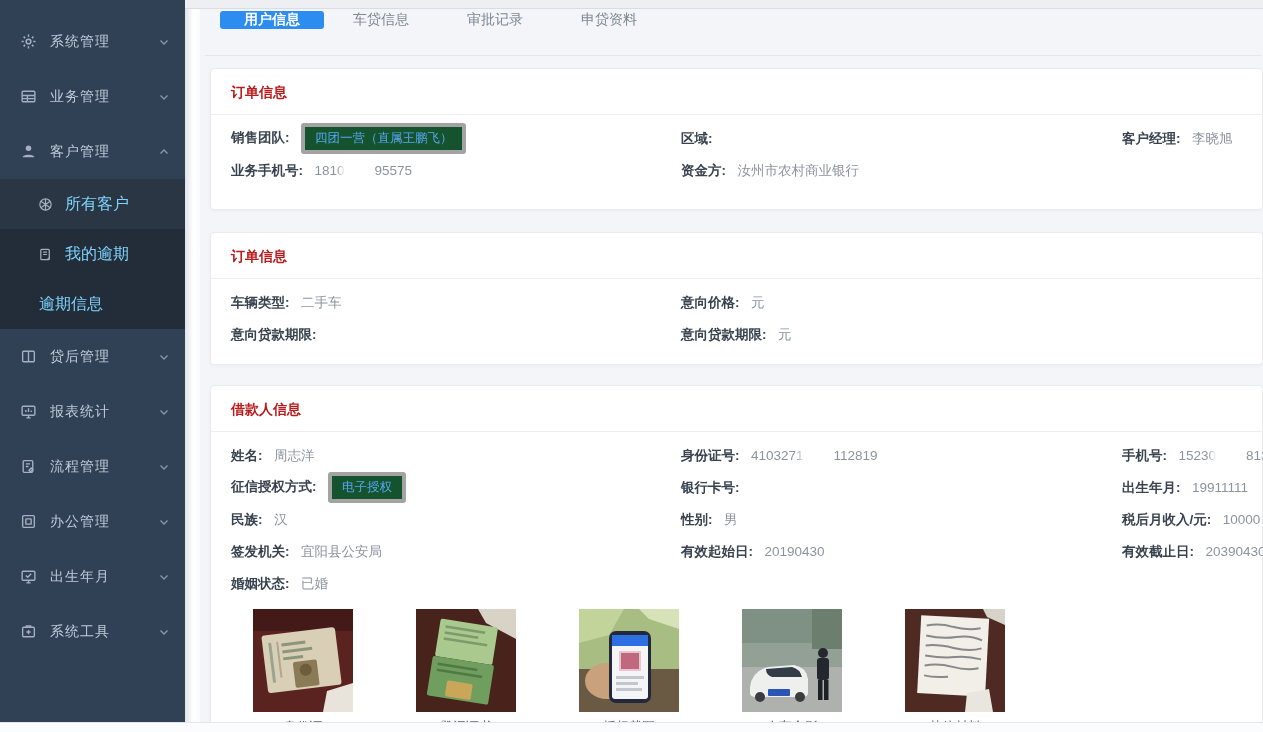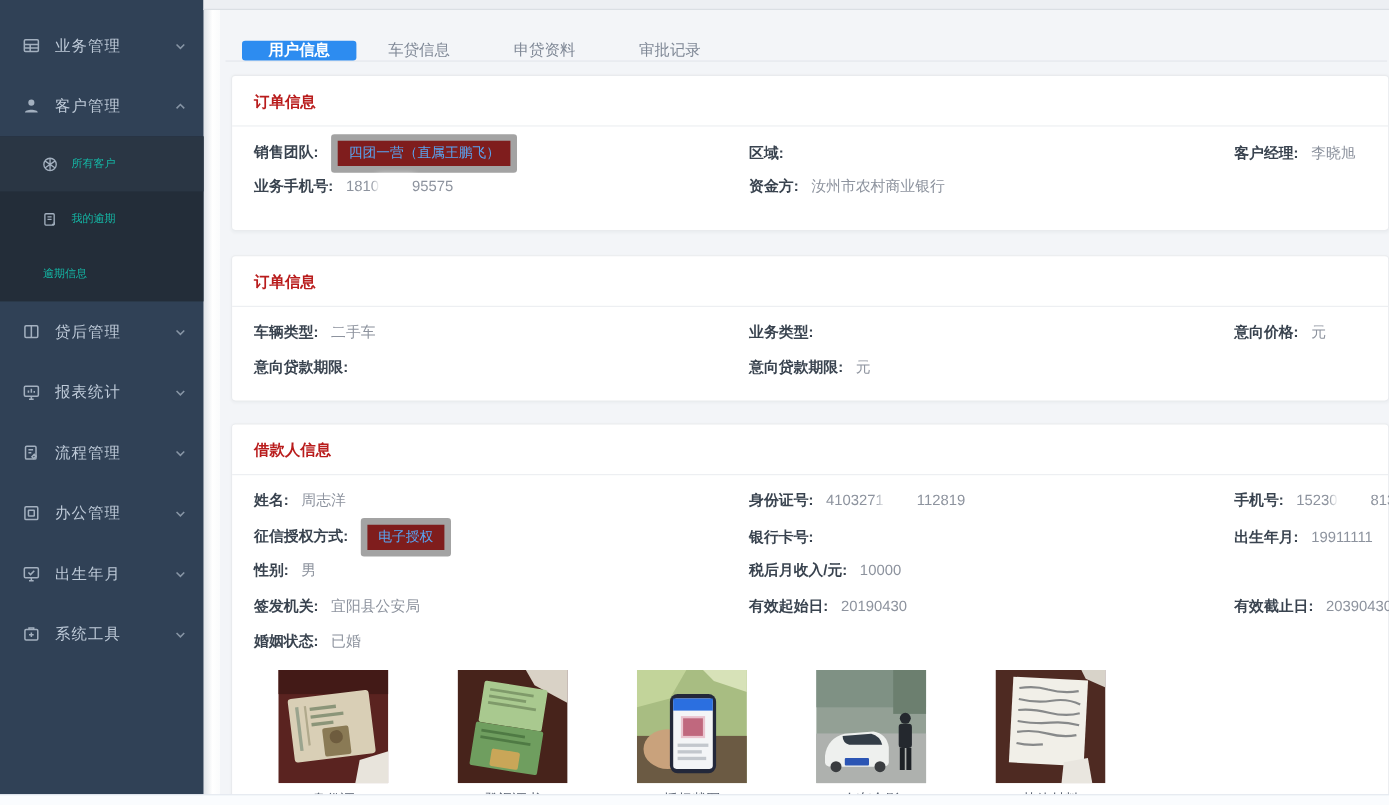--- a/index.html
+++ b/index.html
@@ -7,63 +7,73 @@
        font-family:"Liberation Sans","DejaVu Sans",sans-serif;}
   .app{position:relative;width:1263px;height:732px;overflow:hidden;}
 
   
   .sidebar{position:absolute;left:0;top:0;width:185px;height:100%;background:#304156;padding-top:14px;box-sizing:border-box;z-index:2;}
   .menu-item{height:55px;display:flex;align-items:center;padding:0 16px 0 20px;color:#bfcbd9;font-size:14px;cursor:pointer;}
   .menu-item .mi-icon{width:17px;height:17px;margin-right:13px;flex:0 0 17px;color:#a3b0bf;}
   .menu-item .mi-label{flex:1;letter-spacing:1px;}
   .chev{width:10px;height:10px;color:#8795a5;}
   .submenu{background:#232d39;}
-  .sub-item{height:50px;display:flex;align-items:center;padding-left:38px;color:#14b8a6;font-size:10px;cursor:pointer;}
+  .sub-item{height:50px;display:flex;align-items:center;padding-left:38px;color:#7dd3fc;font-size:16px;cursor:pointer;}
   .sub-item.first{background:#2a3644;}
   .sub-item .si-icon{width:15px;height:15px;margin-right:12px;color:#a3b0bf;}
   .sub-item.noicon{padding-left:39px;}
   .sidebar-gap{position:absolute;left:185px;top:0;width:15px;height:100%;background:linear-gradient(90deg,#dfe3e8,#ffffff 55%,#fafbfc);z-index:1;}
 
   
   .top-strip{position:absolute;left:185px;right:0;top:0;height:8px;background:#edeff3;border-bottom:1px solid #d9dde3;z-index:3;}
 
   
-  .tabs{position:absolute;left:205px;right:2px;top:11px;height:44px;display:flex;align-items:flex-end;border-bottom:1px solid #e3e6eb;z-index:2;padding-left:15px;}
+  .tabs{position:absolute;left:205px;right:2px;top:11px;height:44px;display:flex;align-items:flex-start;border-bottom:1px solid #e3e6eb;z-index:2;padding-left:15px;}
   .tab{padding:0 29px;font-size:14px;color:#7e8795;display:flex;align-items:center;cursor:pointer;}
   .tab.active{background:#2d8cf0;color:#ffffff;border-radius:3px;font-weight:bold;padding:0 24px;}
 
   
   .card{position:absolute;left:210px;right:0;background:#ffffff;border:1px solid #e9ebee;border-radius:4px;box-shadow:0 1px 3px rgba(30,40,60,.04);box-sizing:border-box;}
   #card-order1{top:68px;height:142px;}
   #card-order2{top:232px;height:133px;}
   #card-borrower{top:385px;height:430px;}
   .card-title{font-size:14px;font-weight:bold;color:#b91c1c;padding:15px 20px 12px;border-bottom:1px solid #eceef1;}
   .fields{padding:7px 10px 0 20px;}
   .frow{display:grid;grid-template-columns:450px 441px 1fr;height:32px;align-items:center;}
   .fcell{white-space:nowrap;overflow:visible;}
   .flabel{font-weight:bold;color:#39434f;font-size:13.5px;text-align:center;}
   .fvalue{color:#8d939e;font-size:13.5px;margin-left:7px;}
   .redact{display:inline-block;width:30px;height:13px;background:#ffffff;box-shadow:0 0 6px 4px #ffffff;border-radius:2px;vertical-align:-2px;}
-  .tag{display:inline-block;margin-left:7px;padding:3px 10px;font-size:12.5px;color:#58a6f4;background:#7f1d1d;border:6px solid #a3a3a3;border-radius:3px;cursor:pointer;}
+  .tag{display:inline-block;margin-left:7px;padding:3px 10px;font-size:12.5px;color:#58a6f4;background:#14532d;border:4px solid #a3a3a3;border-radius:3px;cursor:pointer;}
 
   
   .photos{display:flex;gap:63px;margin:10px 0 0 42px;}
   .photo{width:100px;cursor:pointer;}
   .photo svg{width:100px;height:103px;display:block;}
   .caption{text-align:center;font-size:13px;color:#5a6372;margin-top:6px;}
 
   .bottom-bar{position:absolute;left:0;bottom:0;width:100%;height:9px;background:#fafcfe;border-top:1px solid #e2e7ee;z-index:6;}
 </style>
 </head>
 <body>
 
 <div class="app">
 
   <nav class="sidebar">
 
+    <div class="menu-item">
+      <svg class="mi-icon" viewBox="0 0 16 16" fill="none" stroke="currentColor" stroke-width="1.4">
+          <circle cx="8" cy="8" r="2.2"></circle>
+          <path d="M8 1.5v2M8 12.5v2M1.5 8h2M12.5 8h2M3.4 3.4l1.4 1.4M11.2 11.2l1.4 1.4M12.6 3.4l-1.4 1.4M4.8 11.2l-1.4 1.4"></path>
+        </svg>
+      <span class="mi-label">系统管理</span>
+      <svg class="chev" viewBox="0 0 10 10" fill="none" stroke="currentColor" stroke-width="1.4">
+          <path d="M1.5 3.5L5 7l3.5-3.5"></path>
+        </svg>
+    </div>
 
     <div class="menu-item">
       <svg class="mi-icon" viewBox="0 0 16 16" fill="none" stroke="currentColor" stroke-width="1.3">
           <rect x="2" y="3" width="12" height="10" rx="1"></rect>
           <path d="M2 7h12M7 7v6M2 10h12"></path>
         </svg>
       <span class="mi-label">业务管理</span>
       <svg class="chev" viewBox="0 0 10 10" fill="none" stroke="currentColor" stroke-width="1.4">
           <path d="M1.5 3.5L5 7l3.5-3.5"></path>
         </svg>
@@ -166,22 +176,22 @@
         </svg>
     </div>
   </nav>
 
   <div class="sidebar-gap"></div>
   <div class="top-strip"></div>
 
   <div class="tabs">
     <div class="tab active">用户信息</div>
     <div class="tab">车贷信息</div>
+    <div class="tab">审批记录</div>
     <div class="tab">申贷资料</div>
-    <div class="tab">审批记录</div>
   </div>
 
   <section class="card" id="card-order1">
     <div class="card-title">订单信息</div>
     <div class="fields">
       <div class="frow">
         <div class="fcell">
           <span class="flabel">销售团队:</span>
           <span class="tag">四团一营（直属王鹏飞）</span>
         </div>
@@ -209,23 +219,20 @@
 
   <section class="card" id="card-order2">
     <div class="card-title">订单信息</div>
     <div class="fields">
       <div class="frow">
         <div class="fcell">
           <span class="flabel">车辆类型:</span>
           <span class="fvalue">二手车</span>
         </div>
         <div class="fcell">
-          <span class="flabel">业务类型:</span>
-        </div>
-        <div class="fcell">
           <span class="flabel">意向价格:</span>
           <span class="fvalue">元</span>
         </div>
       </div>
       <div class="frow">
         <div class="fcell">
           <span class="flabel">意向贷款期限:</span>
         </div>
         <div class="fcell">
           <span class="flabel">意向贷款期限:</span>
@@ -260,20 +267,24 @@
         </div>
         <div class="fcell">
           <span class="flabel">银行卡号:</span>
         </div>
         <div class="fcell">
           <span class="flabel">出生年月:</span>
           <span class="fvalue">19911111</span>
         </div>
       </div>
       <div class="frow">
+        <div class="fcell">
+          <span class="flabel">民族:</span>
+          <span class="fvalue">汉</span>
+        </div>
         <div class="fcell">
           <span class="flabel">性别:</span>
           <span class="fvalue">男</span>
         </div>
         <div class="fcell">
           <span class="flabel">税后月收入/元:</span>
           <span class="fvalue">10000</span>
         </div>
       </div>
       <div class="frow">

